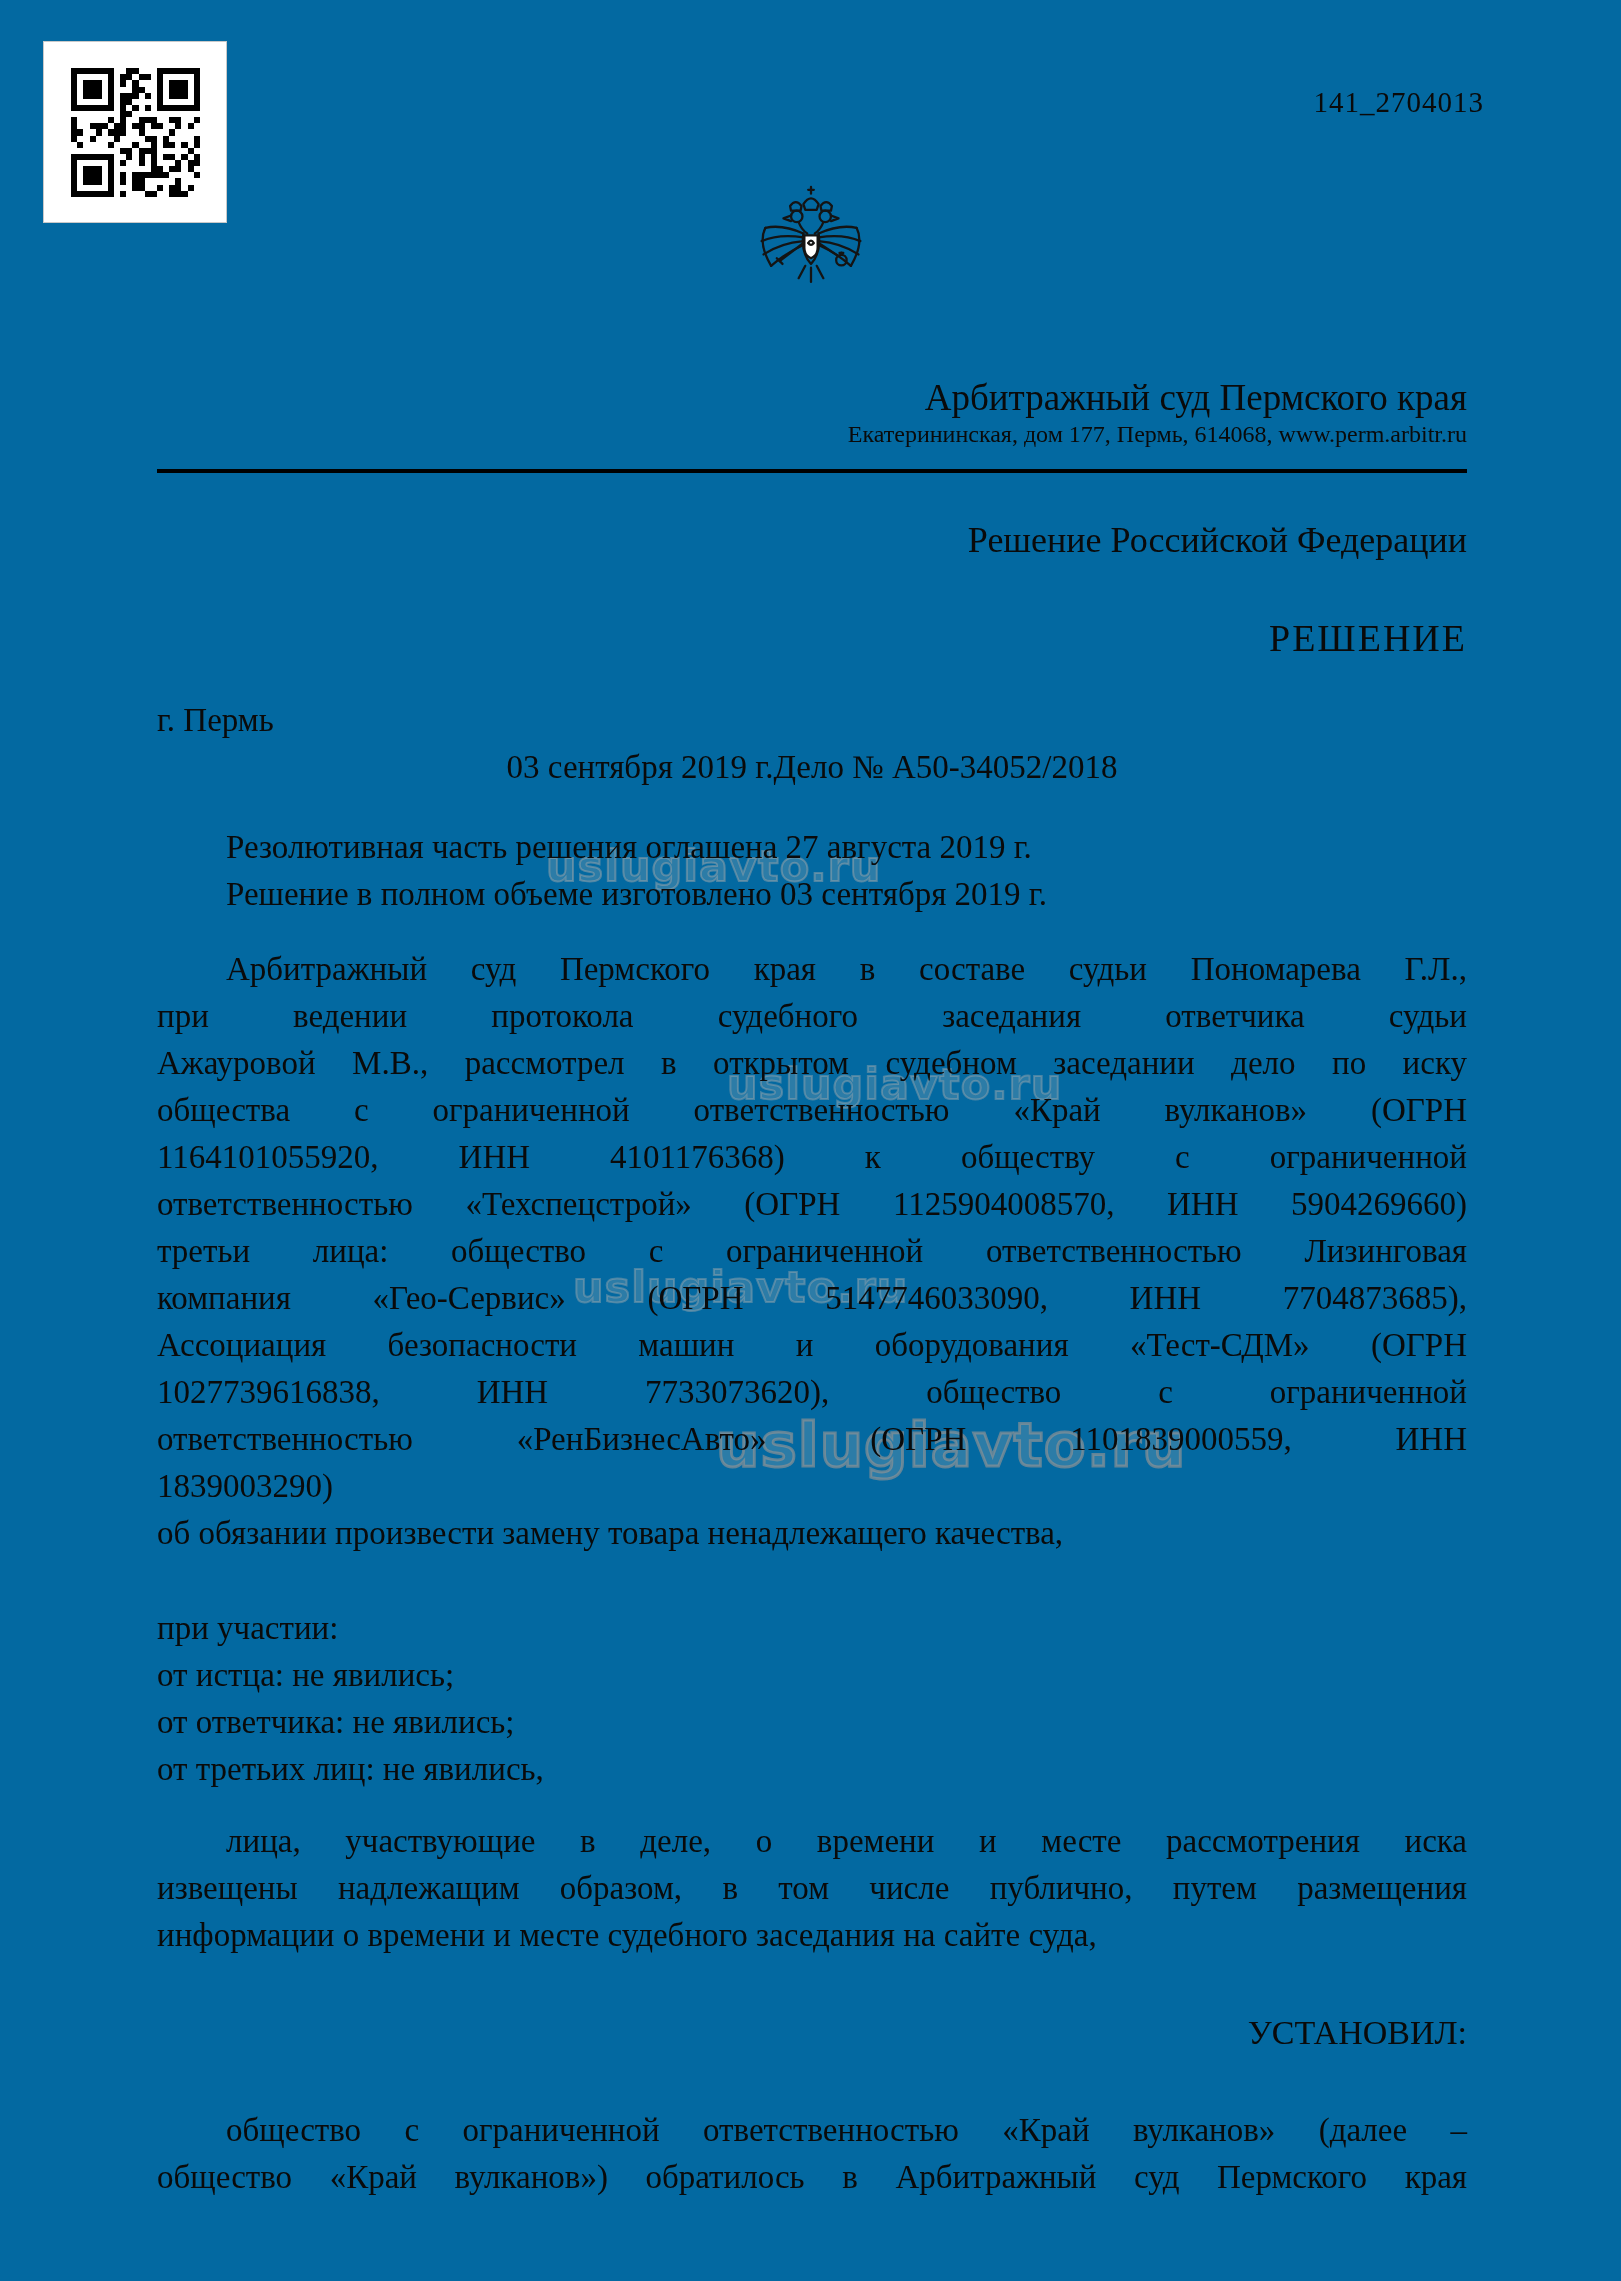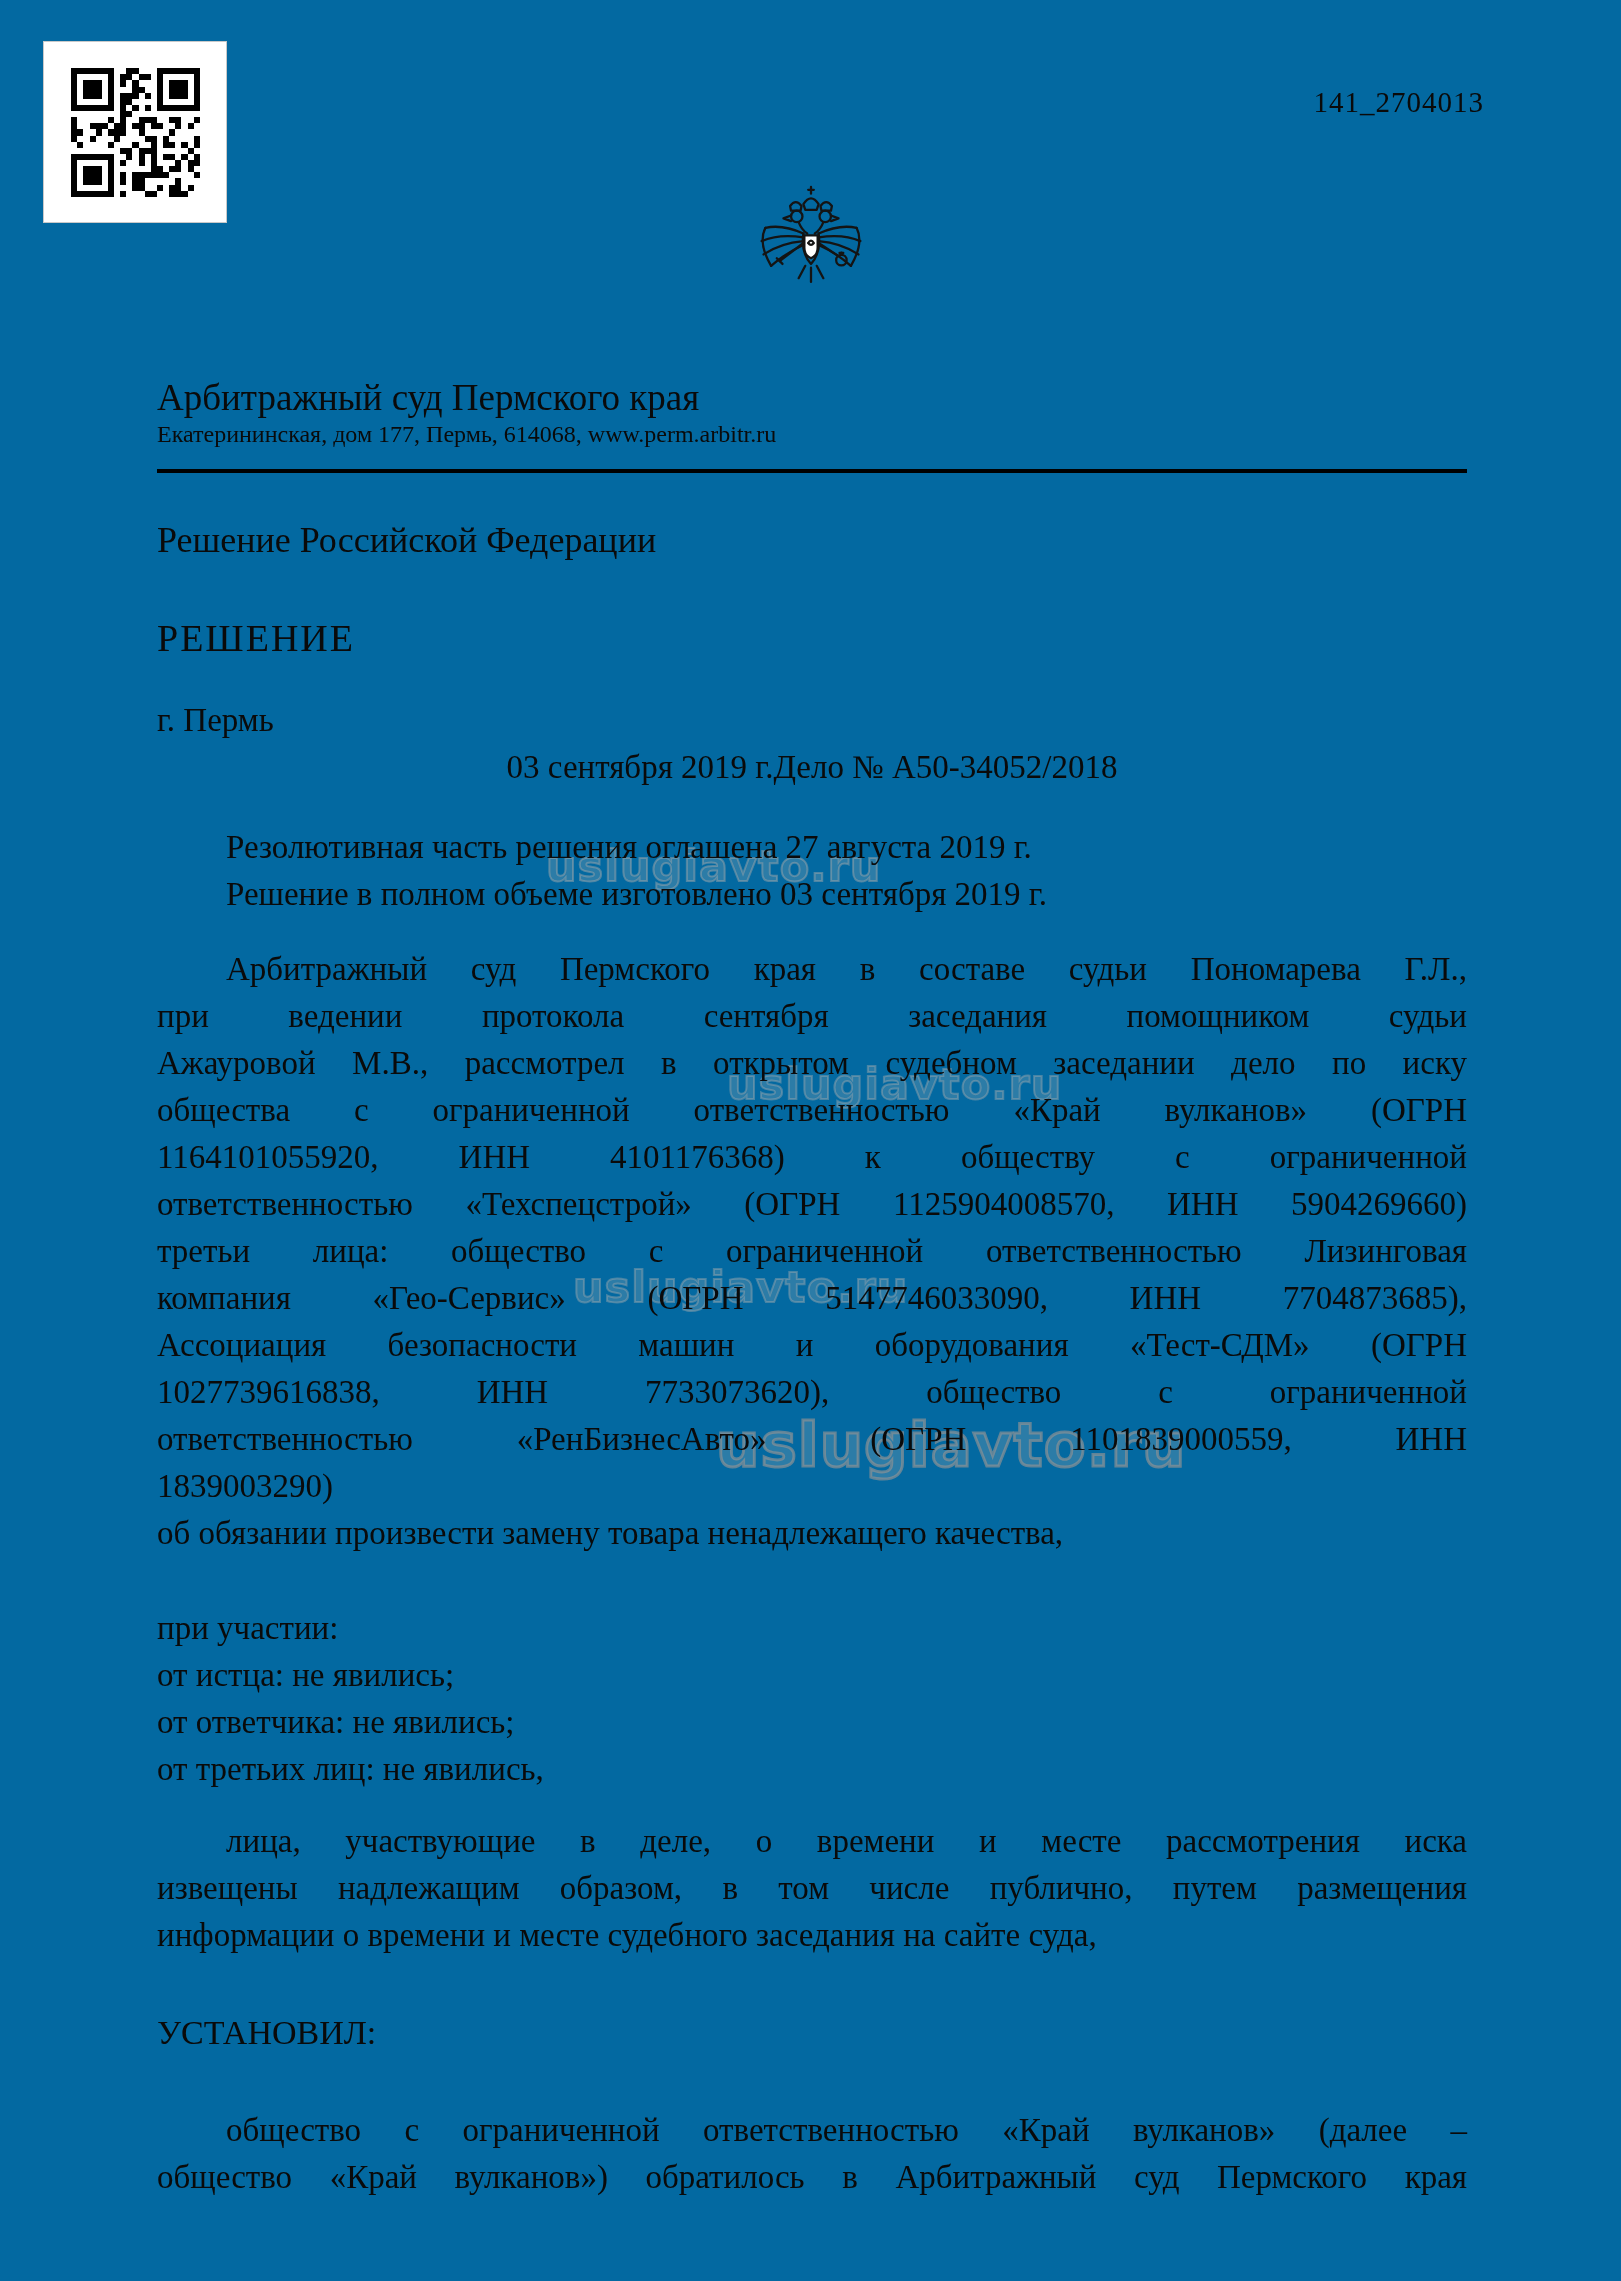--- a/index.html
+++ b/index.html
@@ -7,21 +7,21 @@
     position:relative;
     width:1621px;height:2282px;
     background:#0369a1;
     font-family:"Liberation Serif","DejaVu Serif",serif;
     color:#0a0a0a;
     overflow:hidden;
     margin:0 auto;
   }
   .abs{position:absolute;}
   .content{left:157px;width:1310px;}
-  .centered{text-align:left;}
+  .centered{text-align:right;}
   
   .qr-box{
     left:43px;top:41px;width:182px;height:180px;
     border:1px solid #c9c9c9;background:#fff;
     display:flex;align-items:center;justify-content:center;
     z-index:2;
   }
   .doc-num{top:86px;right:137px;font-size:29px;letter-spacing:1px;z-index:2;}
   .emblem{top:184px;left:0;width:1621px;text-align:center;z-index:2;}
   .court-head{top:376px;font-size:37px;z-index:2;}
@@ -254,21 +254,21 @@
     <span>Дело № А50-34052/2018</span>
   </div>
 
   <div class="abs content blk intro">
     <div class="ln ind">Резолютивная часть решения оглашена 27 августа 2019 г.</div>
     <div class="ln ind">Решение в полном объеме изготовлено 03 сентября 2019 г.</div>
   </div>
 
   <div class="abs content blk mainp">
     <div class="ln j ind">Арбитражный суд Пермского края в составе судьи Пономарева Г.Л.,</div>
-    <div class="ln j">при ведении протокола сентября заседания помощником судьи</div>
+    <div class="ln j">при ведении протокола судебного заседания ответчика судьи</div>
     <div class="ln j">Ажауровой М.В., рассмотрел в открытом судебном заседании дело по иску</div>
     <div class="ln j">общества с ограниченной ответственностью «Край вулканов» (ОГРН</div>
     <div class="ln j">1164101055920, ИНН 4101176368) к обществу с ограниченной</div>
     <div class="ln j">ответственностью «Техспецстрой» (ОГРН 1125904008570, ИНН 5904269660)</div>
     <div class="ln j">третьи лица: общество с ограниченной ответственностью Лизинговая</div>
     <div class="ln j">компания «Гео-Сервис» (ОГРН 5147746033090, ИНН 7704873685),</div>
     <div class="ln j">Ассоциация безопасности машин и оборудования «Тест-СДМ» (ОГРН</div>
     <div class="ln j">1027739616838, ИНН 7733073620), общество с ограниченной</div>
     <div class="ln j">ответственностью «РенБизнесАвто» (ОГРН 1101839000559, ИНН</div>
     <div class="ln">1839003290)</div>

